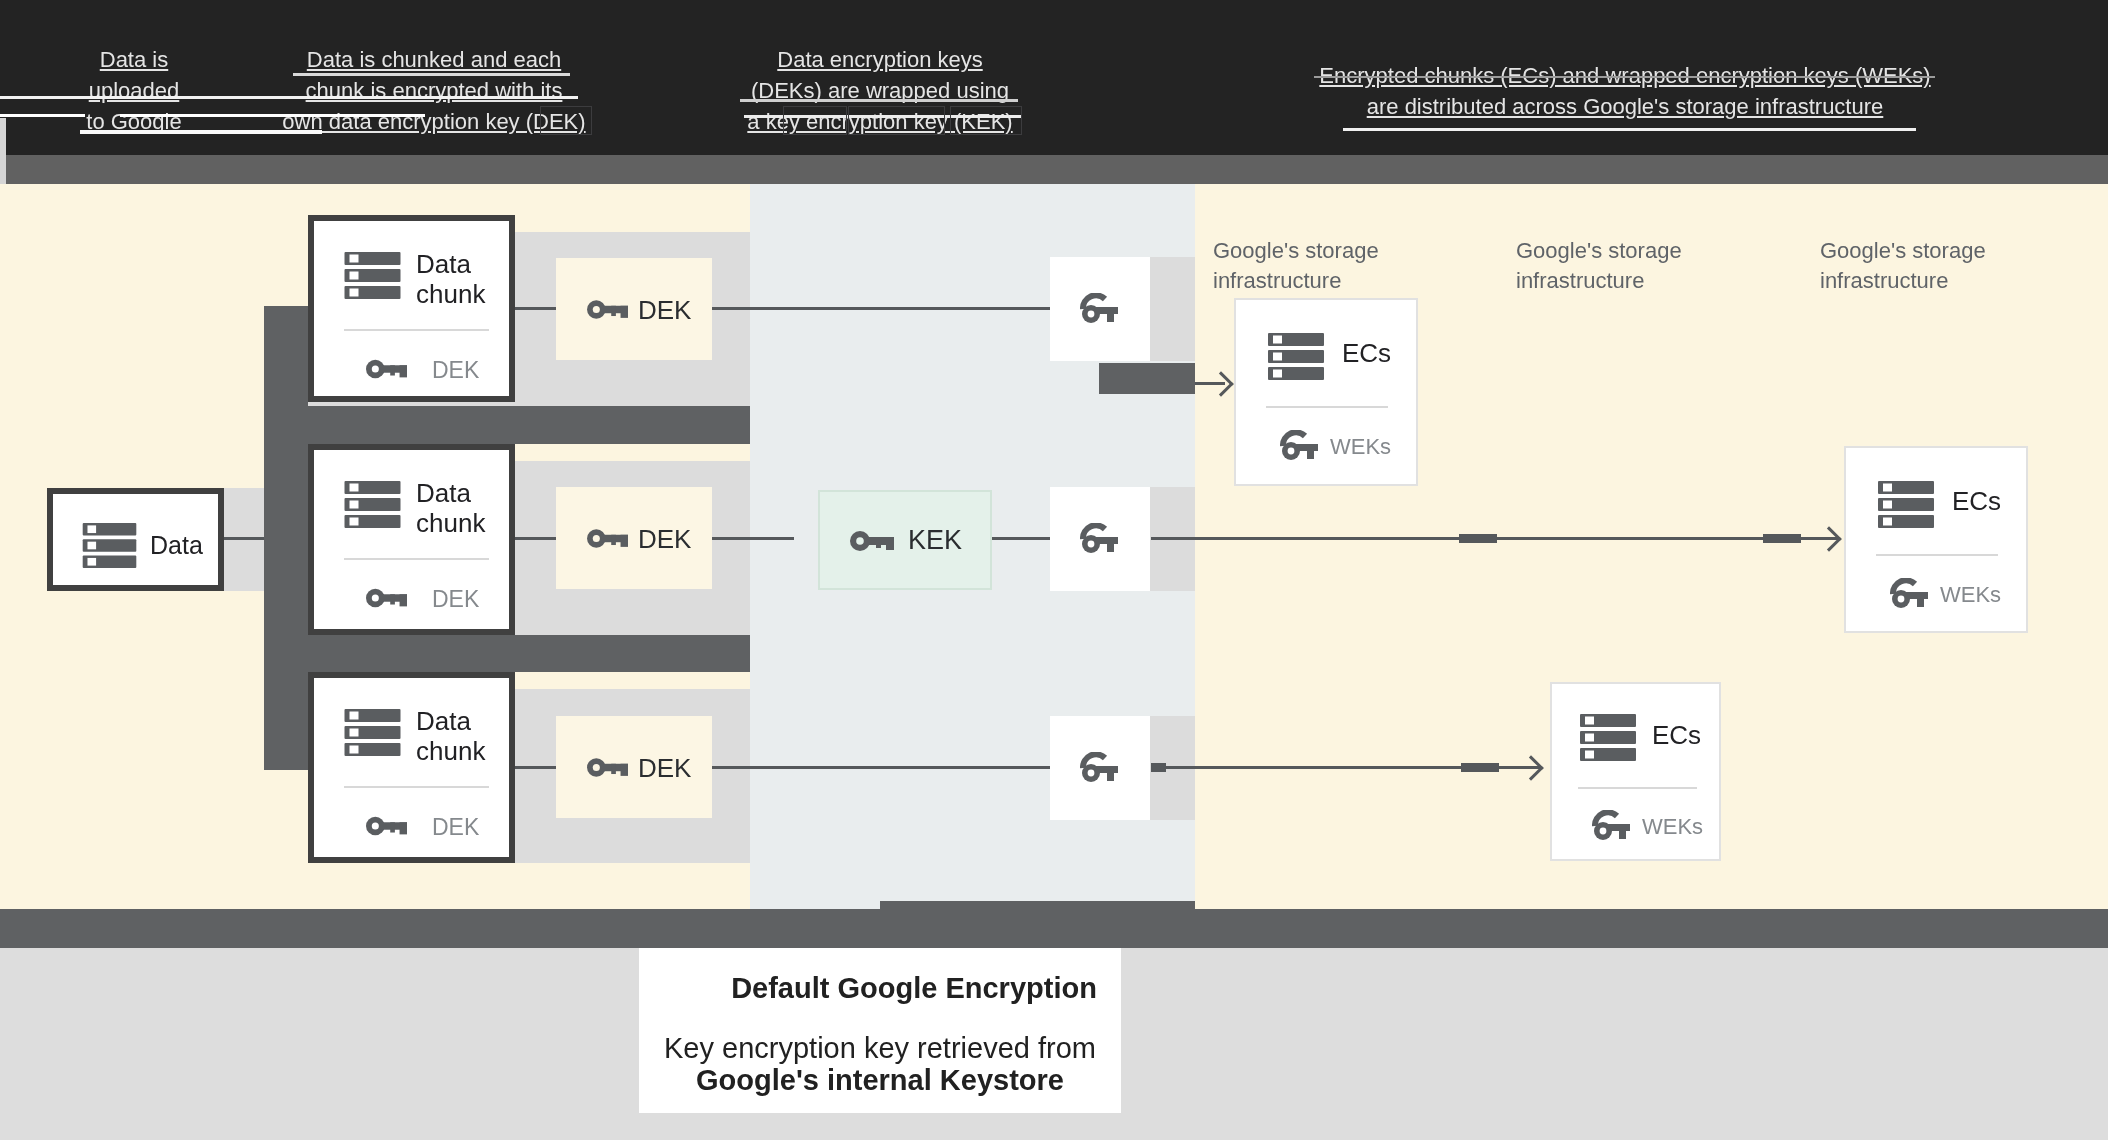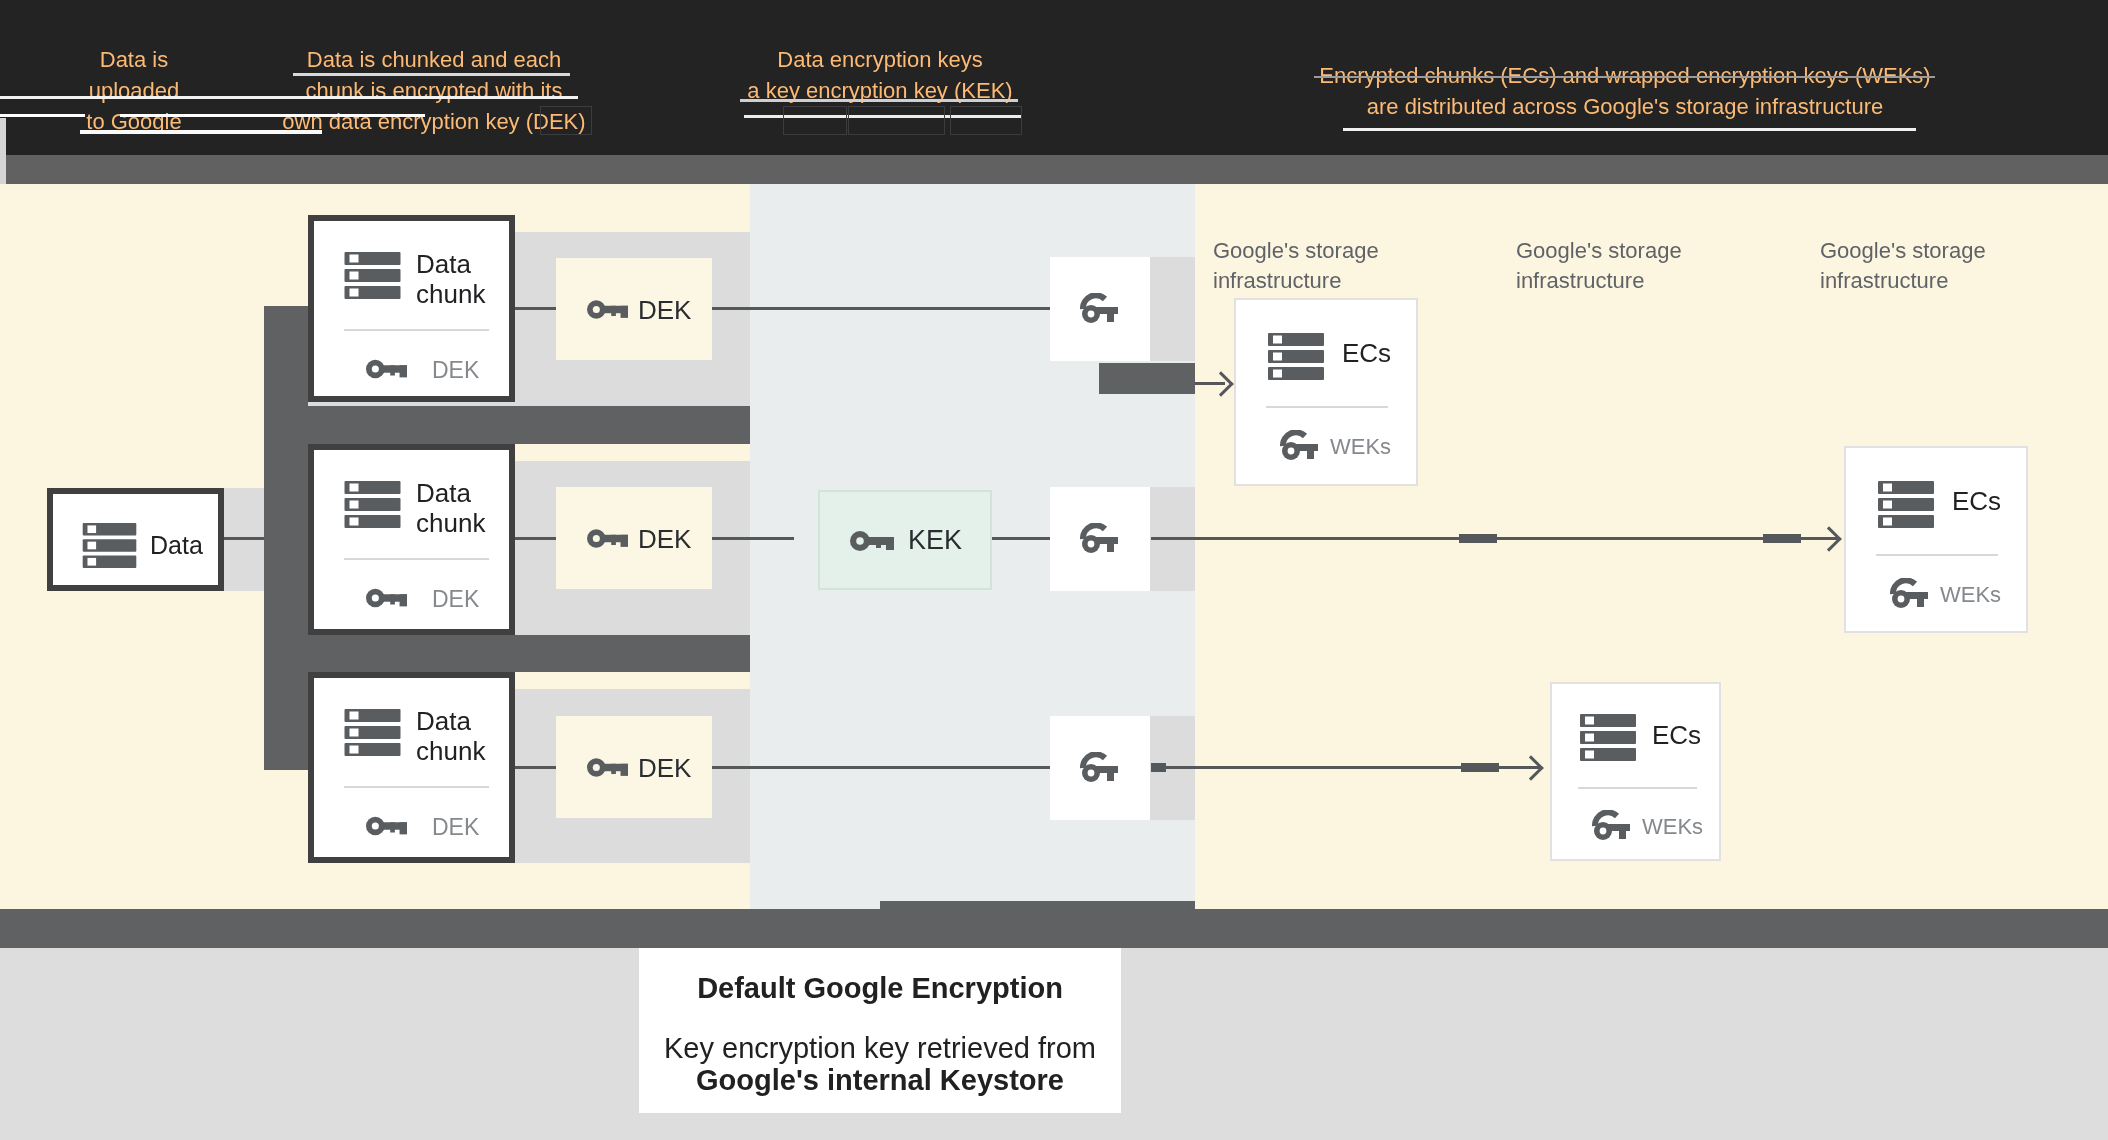--- a/index.html
+++ b/index.html
@@ -1,21 +1,21 @@
 <!DOCTYPE html>
 <html><head>
 <meta charset="utf-8">
 <style>
   html,body{margin:0;padding:0;background:#000;}
   #canvas{position:relative;width:2108px;height:1140px;overflow:hidden;
           font-family:"Liberation Sans",sans-serif;background:#FCF5E0;}
   .abs{position:absolute;}
   
   .hdr{left:0;top:0;width:2108px;height:155px;background:#232323;}
-  .hblock{position:absolute;color:#fdba74;font-size:22px;line-height:31px;text-align:center;}
+  .hblock{position:absolute;color:#e5e5e5;font-size:22px;line-height:31px;text-align:center;text-decoration:underline;}
   .streak{position:absolute;}
   .chip{position:absolute;border:1px solid #3C3C3E;}
   
   .bar{background:#616161;}
   .darkfill{background:#5F6163;}
   .band{background:#DCDCDC;position:absolute;}
   .bluecol{background:#E9EDEE;}
   .thinline{position:absolute;height:3px;background:#55585B;}
   .dash{position:absolute;height:9px;background:#55585B;}
   .chev{position:absolute;width:15px;height:15px;border-top:3px solid #55585B;border-right:3px solid #55585B;transform:rotate(45deg);}
@@ -28,21 +28,21 @@
   .stub{position:absolute;background:#DCDCDC;}
   .divider{position:absolute;height:2px;background:#D8D8D8;}
   .t-dark{color:#212124;}
   .t-gray{color:#85898D;}
   .storlabel{position:absolute;color:#5F6368;font-size:22px;line-height:30px;}
   .cardtitle{position:absolute;font-size:26px;line-height:30px;color:#212124;}
   .keylabel-sm{position:absolute;font-size:23px;color:#85898D;}
   .boxlabel{position:absolute;font-size:26px;color:#2A2D30;}
   
   .caption{position:absolute;background:#fff;text-align:center;color:#212121;}
-  .cap-title{position:absolute;left:0;width:100%;font-weight:bold;font-size:29px;}
+  .cap-title{position:absolute;left:0;width:100%;font-weight:bold;font-size:29px;padding-left:34px;}
   .cap-line{position:absolute;left:0;width:100%;font-size:29px;}
   svg{display:block;}
   .key-hole-white{fill:#FFFFFF;}
   .key-hole-cream{fill:#FCF6E4;}
   .key-hole-green{fill:#E4F1EA;}
   .ink{fill:#5A5D60;}
   .inkstroke{stroke:#5A5D60;stroke-width:6;fill:none;}
 </style>
 </head>
 <body>
@@ -55,20 +55,21 @@
       <div>uploaded</div>
       <div>to Google</div>
     </div>
     <div class="hblock" style="left:234px;top:44px;width:400px;">
       <div>Data is chunked and each</div>
       <div>chunk is encrypted with its</div>
       <div>own data encryption key (DEK)</div>
     </div>
     <div class="hblock" style="left:680px;top:44px;width:400px;">
       <div>Data encryption keys</div>
+      <div>(DEKs) are wrapped using</div>
       <div>a key encryption key (KEK)</div>
     </div>
     <div class="hblock" style="left:1315px;top:60px;width:620px;">
       <div>Encrypted chunks (ECs) and wrapped encryption keys (WEKs)</div>
       <div>are distributed across Google's storage infrastructure</div>
     </div>
 
     <div class="streak" style="left:293px;top:73px;width:277px;height:3px;background:#D9D9D9;"></div>
     <div class="streak" style="left:1314px;top:76px;width:621px;height:2px;background:#9B9B9B;"></div>
     <div class="streak" style="left:0;top:96px;width:578px;height:3px;background:#F2F2F2;"></div>

